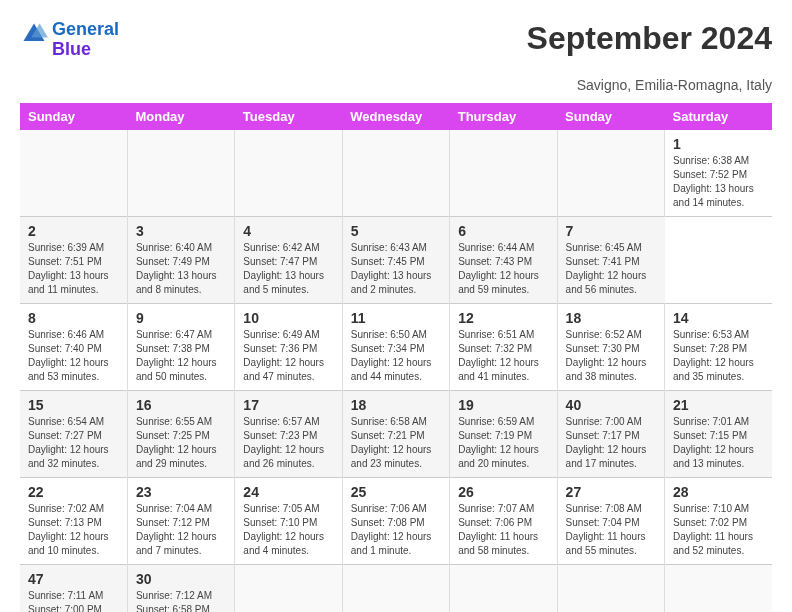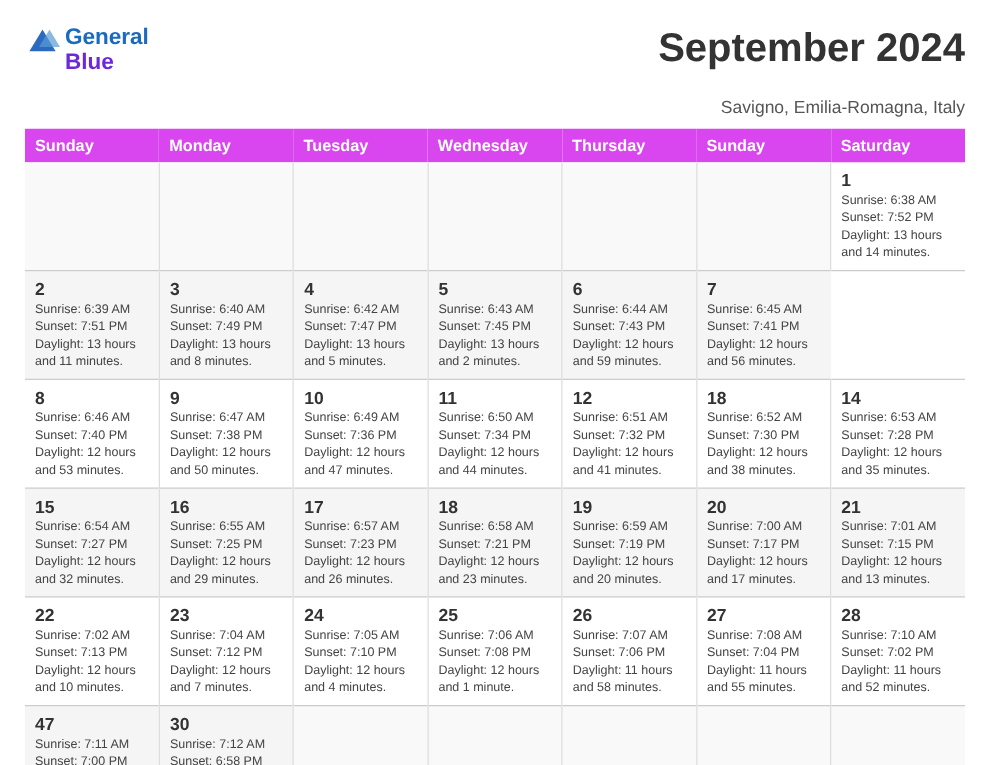--- a/index.html
+++ b/index.html
@@ -287,21 +287,21 @@
       </td>
         <td>
         <span class="day-num">19</span>
         <div class="day-detail">
           Sunrise: 6:59 AM<br>
           Sunset: 7:19 PM<br>
           Daylight: 12 hours and 20 minutes.
         </div>
       </td>
         <td>
-        <span class="day-num">20</span>
+        <span class="day-num">40</span>
         <div class="day-detail">
           Sunrise: 7:00 AM<br>
           Sunset: 7:17 PM<br>
           Daylight: 12 hours and 17 minutes.
         </div>
       </td>
         <td>
         <span class="day-num">21</span>
         <div class="day-detail">
           Sunrise: 7:01 AM<br>

